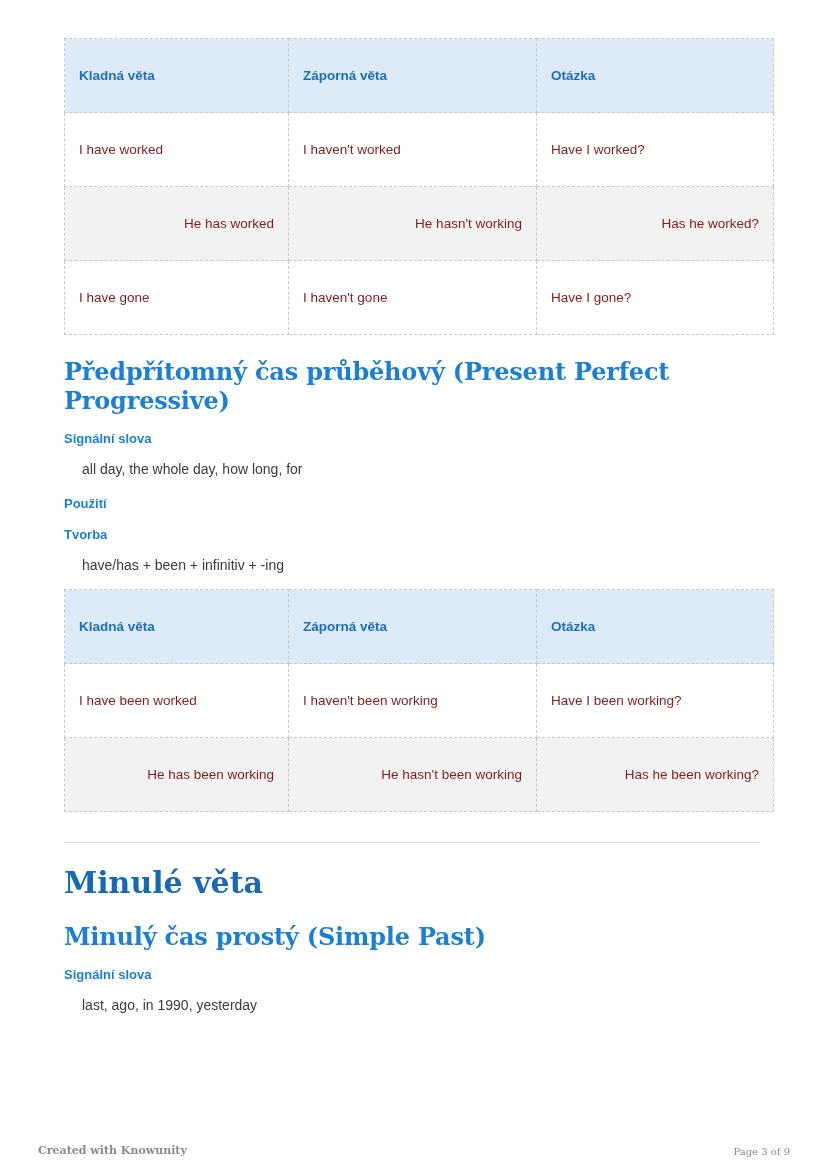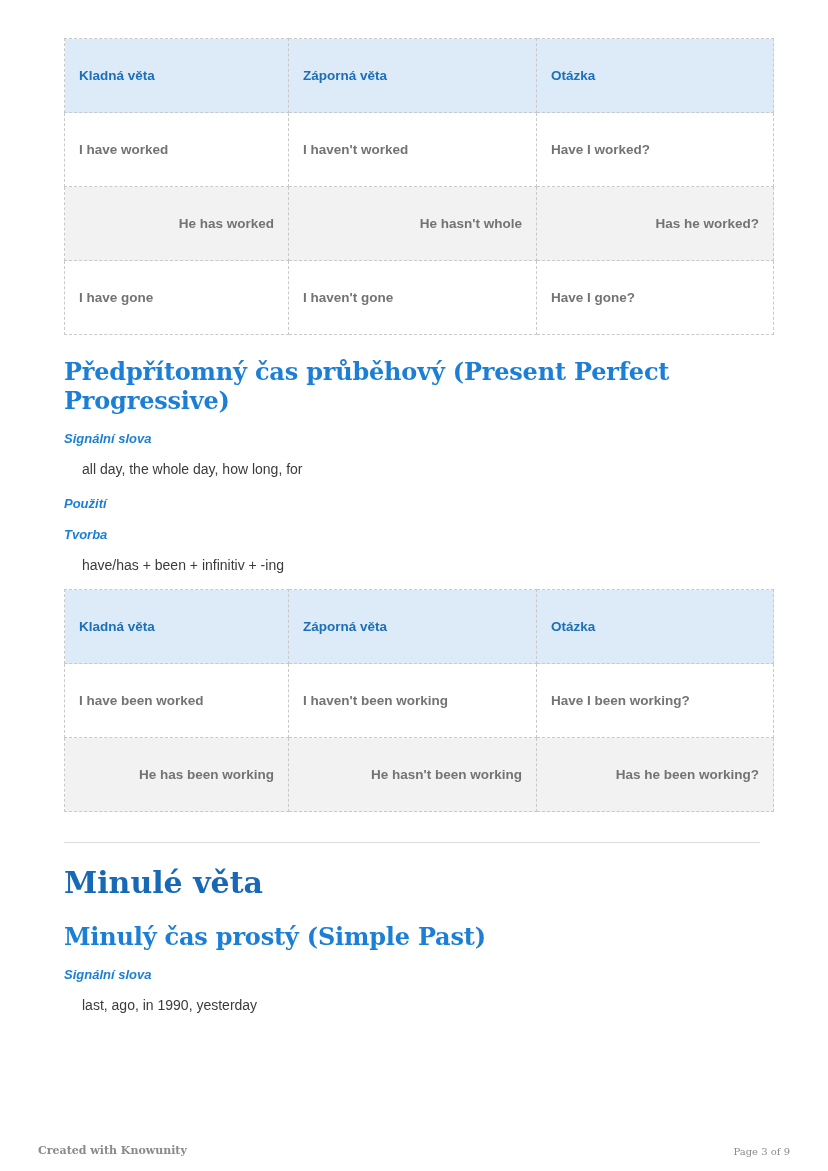--- a/index.html
+++ b/index.html
@@ -29,22 +29,22 @@
     border-collapse: collapse;
     table-layout: fixed;
     margin: 0 0 0 0;
   }
   table.gtable td, table.gtable th {
     border: 1px dashed #c9c9c9;
     padding: 0 14px;
     text-align: left;
     vertical-align: middle;
     font-size: 13.5px;
-    font-weight: bold;
-    color: #737373;
+    font-weight: normal;
+    color: #7f1d1d;
     height: 74px;
     box-sizing: border-box;
   }
   table.gtable th {
     background: #ddeaf7;
     color: #1c6fb8;
     font-weight: bold;
     font-size: 13.5px;
     height: 74px;
   }
@@ -70,21 +70,20 @@
     color: #1769b5;
     font-size: 30px;
     font-weight: bold;
     margin: 22px 0 16px 0;
   }
   h3.sub-label {
     color: #1c7fd6;
     font-size: 13px;
     font-weight: bold;
     margin: 16px 0 0 0;
-    font-style: italic;
   }
   p.body-text {
     font-size: 14px;
     color: #3b3b3b;
     margin: 14px 0 0 18px;
     line-height: 1.4;
   }
   hr.rule {
     border: none;
     border-top: 1px solid #dcdcdc;
@@ -132,21 +131,21 @@
       </tr>
     </thead>
     <tbody>
       <tr>
         <td class="col1">I have worked</td>
         <td class="col2">I haven't worked</td>
         <td class="col3">Have I worked?</td>
       </tr>
       <tr class="alt">
         <td class="col1">He has worked</td>
-        <td class="col2">He hasn't whole</td>
+        <td class="col2">He hasn't working</td>
         <td class="col3">Has he worked?</td>
       </tr>
       <tr>
         <td class="col1">I have gone</td>
         <td class="col2">I haven't gone</td>
         <td class="col3">Have I gone?</td>
       </tr>
     </tbody>
   </table>
 

